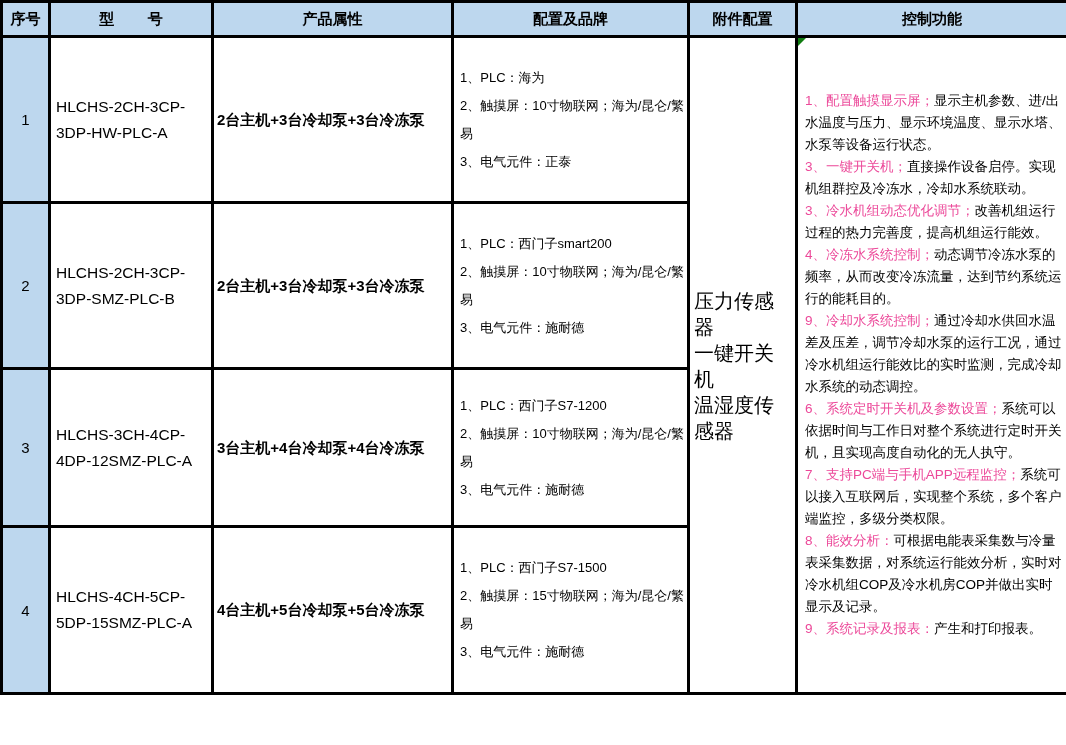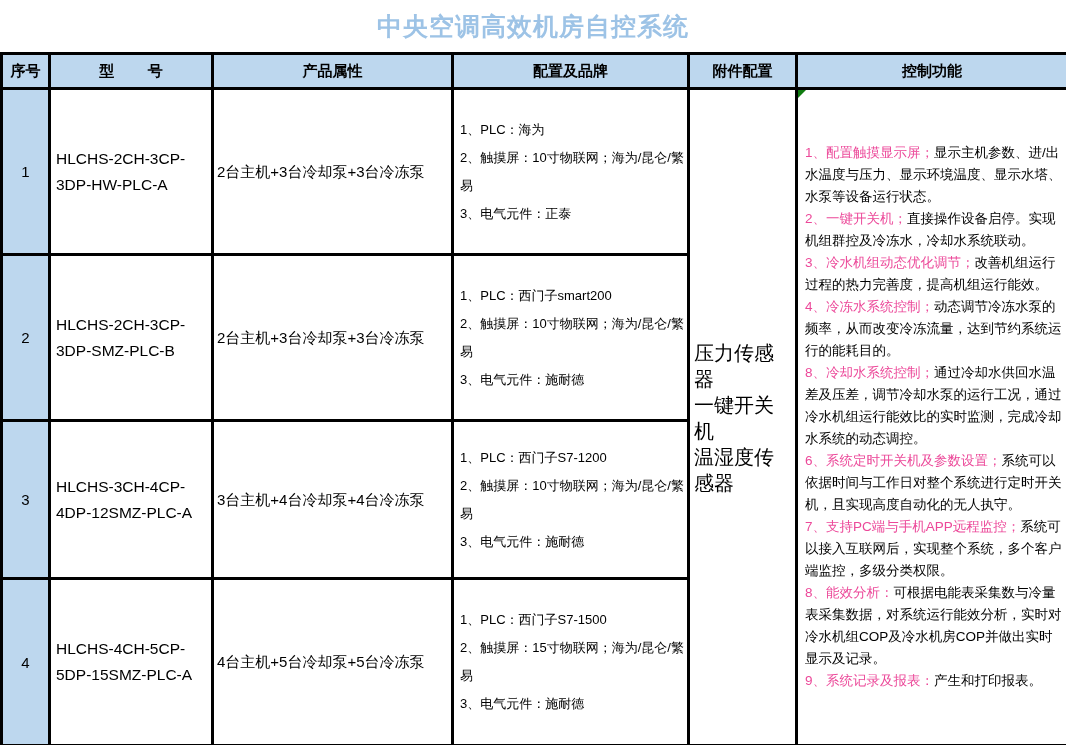--- a/index.html
+++ b/index.html
@@ -25,21 +25,21 @@
     background:#BDD7EE;font-size:15px;font-weight:bold;text-align:center;
     height:35px;padding:0 2px;white-space:pre;
   }
   td.serial{
     background:#BDD7EE;text-align:center;font-size:15px;
   }
   td.model{
     font-size:15.5px;line-height:26px;padding:2px 16px 2px 5px;text-align:left;
   }
   td.attr{
-    font-size:15px;padding:2px 1px 2px 3px;text-align:left;line-height:24px;
+    font-size:15px;padding:2px 1px 2px 3px;text-align:left;line-height:24px;font-weight:bold;
   }
   td.config{
     font-size:13px;line-height:28px;padding:2px 2px 2px 6px;text-align:left;
   }
   td.accessory{
     font-size:20px;line-height:26px;padding:2px 2px 0 4px;text-align:left;
     vertical-align:middle;
   }
   td.control{
     position:relative;vertical-align:middle;
@@ -50,23 +50,20 @@
     border-top:8px solid #107C10;border-right:8px solid transparent;
   }
   .cf-item .cf-label{color:#ec4899;}
   .cf-item .cf-desc{color:#000;}
 </style>
 </head>
 <body>
 
 <div class="sheet">
 
-  <div class="title-bar">
-    <span class="title">中央空调高效机房自控系统</span>
-  </div>
 
   <table class="main">
     <colgroup>
       <col style="width:48px">
         <col style="width:163px">
         <col style="width:240px">
       <col style="width:236px">
         <col style="width:108px">
         <col style="width:271px">
     </colgroup>
@@ -91,24 +88,24 @@
           <div>3、电气元件：正泰</div>
         </td>
         <td class="accessory" rowspan="4">
           <div>压力传感器</div>
           <div>一键开关机</div>
           <div>温湿度传感器</div>
         </td>
         <td class="control" rowspan="4">
           <span class="flag"></span>
           <div class="cf-item"><span class="cf-label">1、配置触摸显示屏；</span><span class="cf-desc">显示主机参数、进/出水温度与压力、显示环境温度、显示水塔、水泵等设备运行状态。</span></div>
-          <div class="cf-item"><span class="cf-label">2、一键开关机；</span><span class="cf-desc">直接操作设备启停。实现机组群控及冷冻水，冷却水系统联动。</span></div>
+          <div class="cf-item"><span class="cf-label">3、一键开关机；</span><span class="cf-desc">直接操作设备启停。实现机组群控及冷冻水，冷却水系统联动。</span></div>
           <div class="cf-item"><span class="cf-label">3、冷水机组动态优化调节；</span><span class="cf-desc">改善机组运行过程的热力完善度，提高机组运行能效。</span></div>
           <div class="cf-item"><span class="cf-label">4、冷冻水系统控制；</span><span class="cf-desc">动态调节冷冻水泵的频率，从而改变冷冻流量，达到节约系统运行的能耗目的。</span></div>
-          <div class="cf-item"><span class="cf-label">8、冷却水系统控制；</span><span class="cf-desc">通过冷却水供回水温差及压差，调节冷却水泵的运行工况，通过冷水机组运行能效比的实时监测，完成冷却水系统的动态调控。</span></div>
+          <div class="cf-item"><span class="cf-label">9、冷却水系统控制；</span><span class="cf-desc">通过冷却水供回水温差及压差，调节冷却水泵的运行工况，通过冷水机组运行能效比的实时监测，完成冷却水系统的动态调控。</span></div>
           <div class="cf-item"><span class="cf-label">6、系统定时开关机及参数设置；</span><span class="cf-desc">系统可以依据时间与工作日对整个系统进行定时开关机，且实现高度自动化的无人执守。</span></div>
           <div class="cf-item"><span class="cf-label">7、支持PC端与手机APP远程监控；</span><span class="cf-desc">系统可以接入互联网后，实现整个系统，多个客户端监控，多级分类权限。</span></div>
           <div class="cf-item"><span class="cf-label">8、能效分析：</span><span class="cf-desc">可根据电能表采集数与冷量表采集数据，对系统运行能效分析，实时对冷水机组COP及冷水机房COP并做出实时显示及记录。</span></div>
           <div class="cf-item"><span class="cf-label">9、系统记录及报表：</span><span class="cf-desc">产生和打印报表。</span></div>
         </td>
       </tr>
       <tr style="height:166px">
         <td class="serial">2</td>
         <td class="model">HLCHS-2CH-3CP-3DP-SMZ-PLC-B</td>
         <td class="attr">2台主机+3台冷却泵+3台冷冻泵</td>

